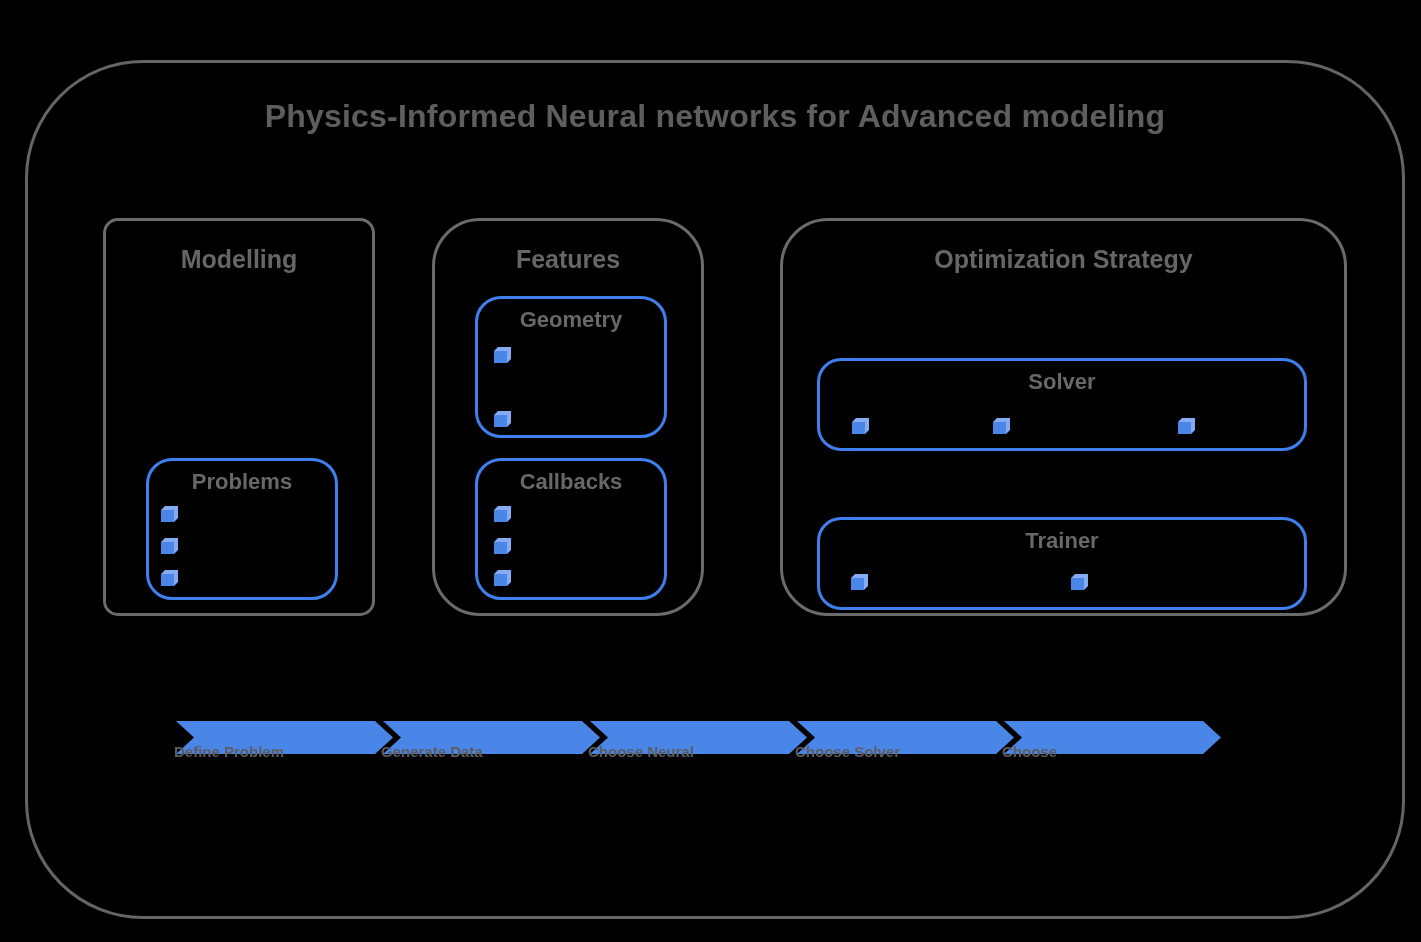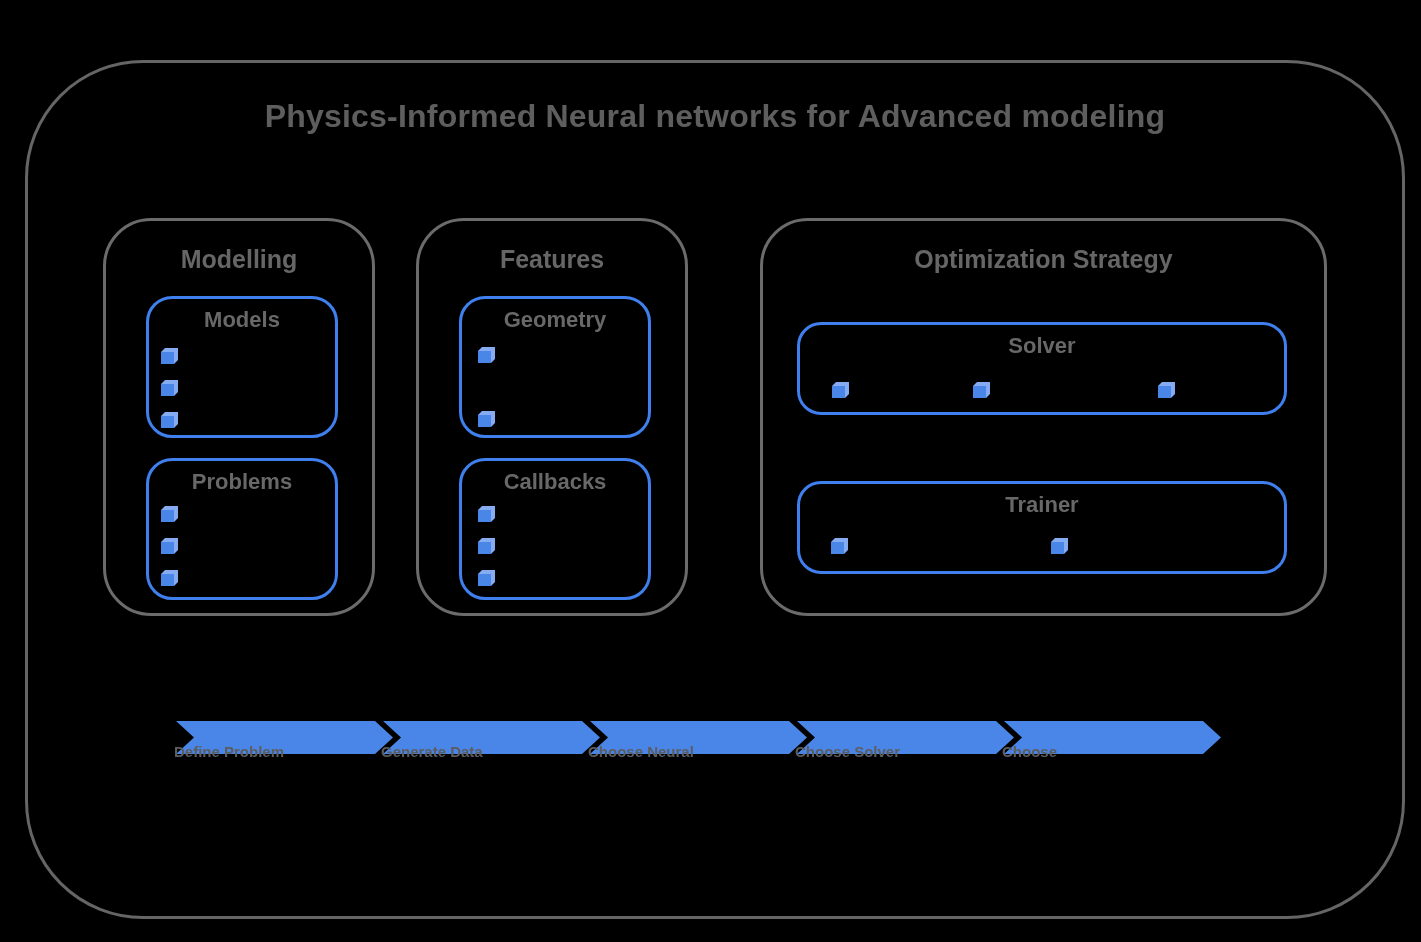--- a/index.html
+++ b/index.html
@@ -10,34 +10,34 @@
   
   .outer-frame{position:absolute;left:25px;top:60px;width:1374px;height:853px;
        border:3px solid #656565;border-radius:118px;}
 
   .title{position:absolute;left:25px;top:98px;width:1380px;margin:0;
        text-align:center;font-size:32px;font-weight:bold;color:#5e5e5e;letter-spacing:0.2px;}
 
   
   .group{position:absolute;top:218px;height:398px;border:3px solid #6b6b6b;
        border-radius:48px;box-sizing:border-box;}
-  .g-modelling{left:103px;width:272px;}
-  .g-features{left:416px;width:272px;}
-  .g-optimization{left:760px;width:567px;}
+  .g-modelling{left:103px;width:272px;border-radius:15px;}
+  .g-features{left:432px;width:272px;}
+  .g-optimization{left:780px;width:567px;}
   .group-label{position:absolute;left:0;top:24px;width:100%;margin:0;text-align:center;
        font-size:25px;font-weight:bold;color:#666666;}
 
   
   .subbox{position:absolute;border:3px solid #3f80ee;border-radius:26px;box-sizing:border-box;}
   .sb-tall{width:192px;height:142px;}
   .sb-wide{width:490px;height:93px;border-radius:24px;}
   .sb-col1{left:40px;}
   .sb-row1{top:75px;}
   .sb-row2{top:237px;}
-  .sb-opt{left:34px;}
+  .sb-opt{left:34px;margin-top:36px;}
   .sb-solver{top:101px;}
   .sb-trainer{top:260px;}
   .sub-label{position:absolute;left:0;top:8px;width:100%;margin:0;text-align:center;
        font-size:22px;font-weight:bold;color:#686868;}
 
   
   .cube{position:absolute;width:17px;height:16px;}
   .cube::before{content:"";position:absolute;inset:0;background:#85abf2;
        clip-path:polygon(0 4px,4px 0,17px 0,17px 12px,13px 16px,13px 4px);}
   .cube::after{content:"";position:absolute;left:0;top:4px;width:13px;height:12px;background:#4a86e8;}
@@ -53,26 +53,20 @@
 
 <div class="canvas">
 
   <div class="outer-frame"></div>
 
   <h1 class="title">Physics-Informed Neural networks for Advanced modeling</h1>
 
   <section class="group g-modelling">
     <h2 class="group-label">Modelling</h2>
 
-    <div class="subbox sb-tall sb-col1 sb-row1">
-      <h3 class="sub-label">Models</h3>
-      <span class="cube" style="left:12px;top:49px"></span>
-      <span class="cube" style="left:12px;top:81px"></span>
-      <span class="cube" style="left:12px;top:113px"></span>
-    </div>
 
     <div class="subbox sb-tall sb-col1 sb-row2">
       <h3 class="sub-label">Problems</h3>
       <span class="cube" style="left:12px;top:45px"></span>
       <span class="cube" style="left:12px;top:77px"></span>
       <span class="cube" style="left:12px;top:109px"></span>
     </div>
   </section>
 
   <section class="group g-features">

